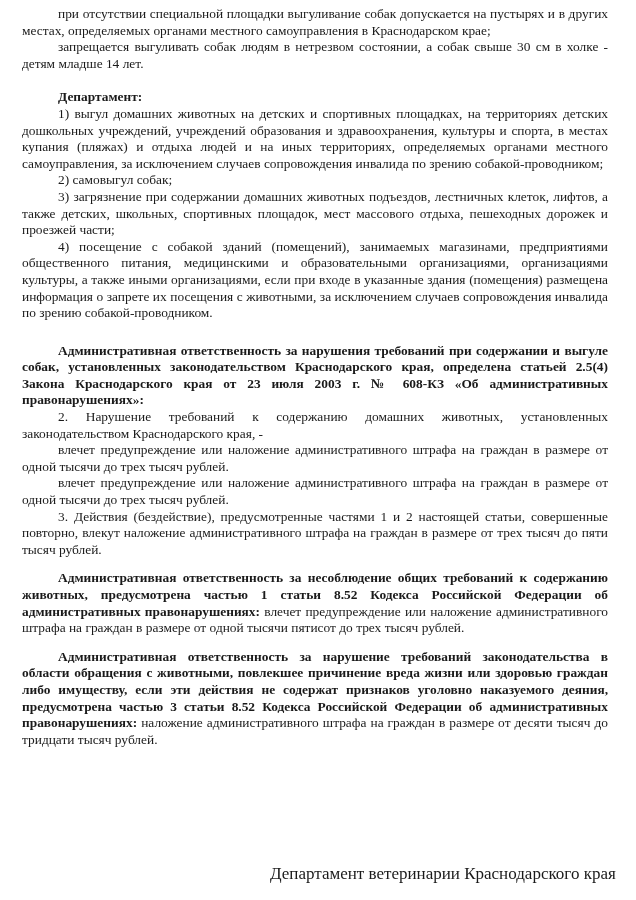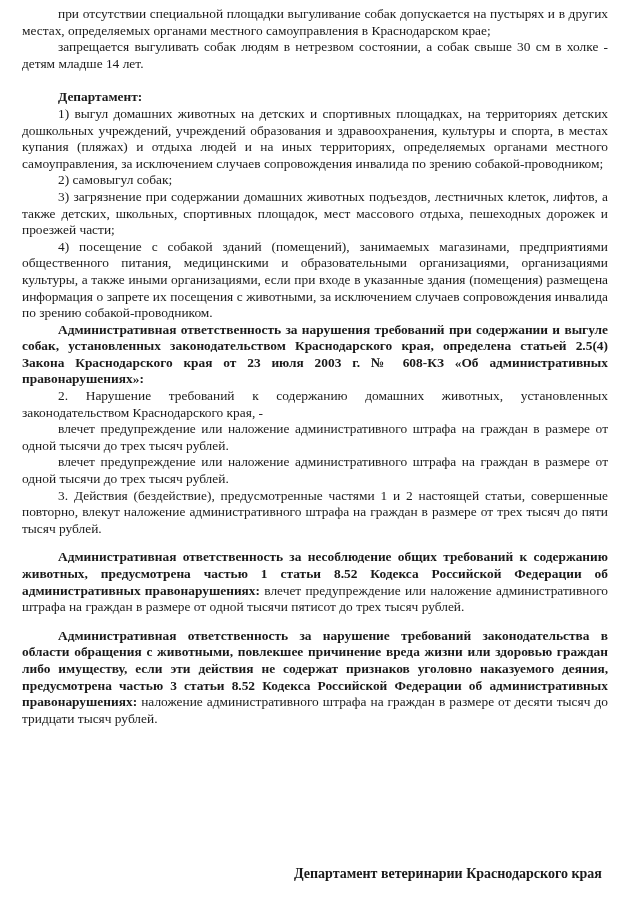--- a/index.html
+++ b/index.html
@@ -22,36 +22,35 @@
       left: 22px;
       top: 6px;
       width: 586px;
     }
     p {
       margin: 0;
       text-align: justify;
       text-indent: 36px;
     }
     .gap-1 { margin-top: 17px; }
-    .gap-2 { }
+    .gap-2 { margin-top: 21px; }
     .gap-3 { margin-top: 12px; }
     .heading {
       text-indent: 36px;
       font-weight: bold;
     }
     .bold-block { font-weight: bold; }
     .bold-block .normal { font-weight: normal; }
     .sig {
       position: absolute;
       left: 270px;
       top: 866px;
-      font-weight: bold;
-      font-size: 14px;
+      font-weight: normal;
+      font-size: 17px;
       white-space: nowrap;
-      margin-left: 24px;
     }
   </style>
 </head>
 <body>
 
 <div class="page">
 
   <p>при отсутствии специальной площадки выгуливание собак допускается на пустырях и в других местах, определяемых органами местного самоуправления в Краснодарском крае;</p>
   <p>запрещается выгуливать собак людям в нетрезвом состоянии, а собак свыше 30 см в холке - детям младше 14 лет.</p>
 

